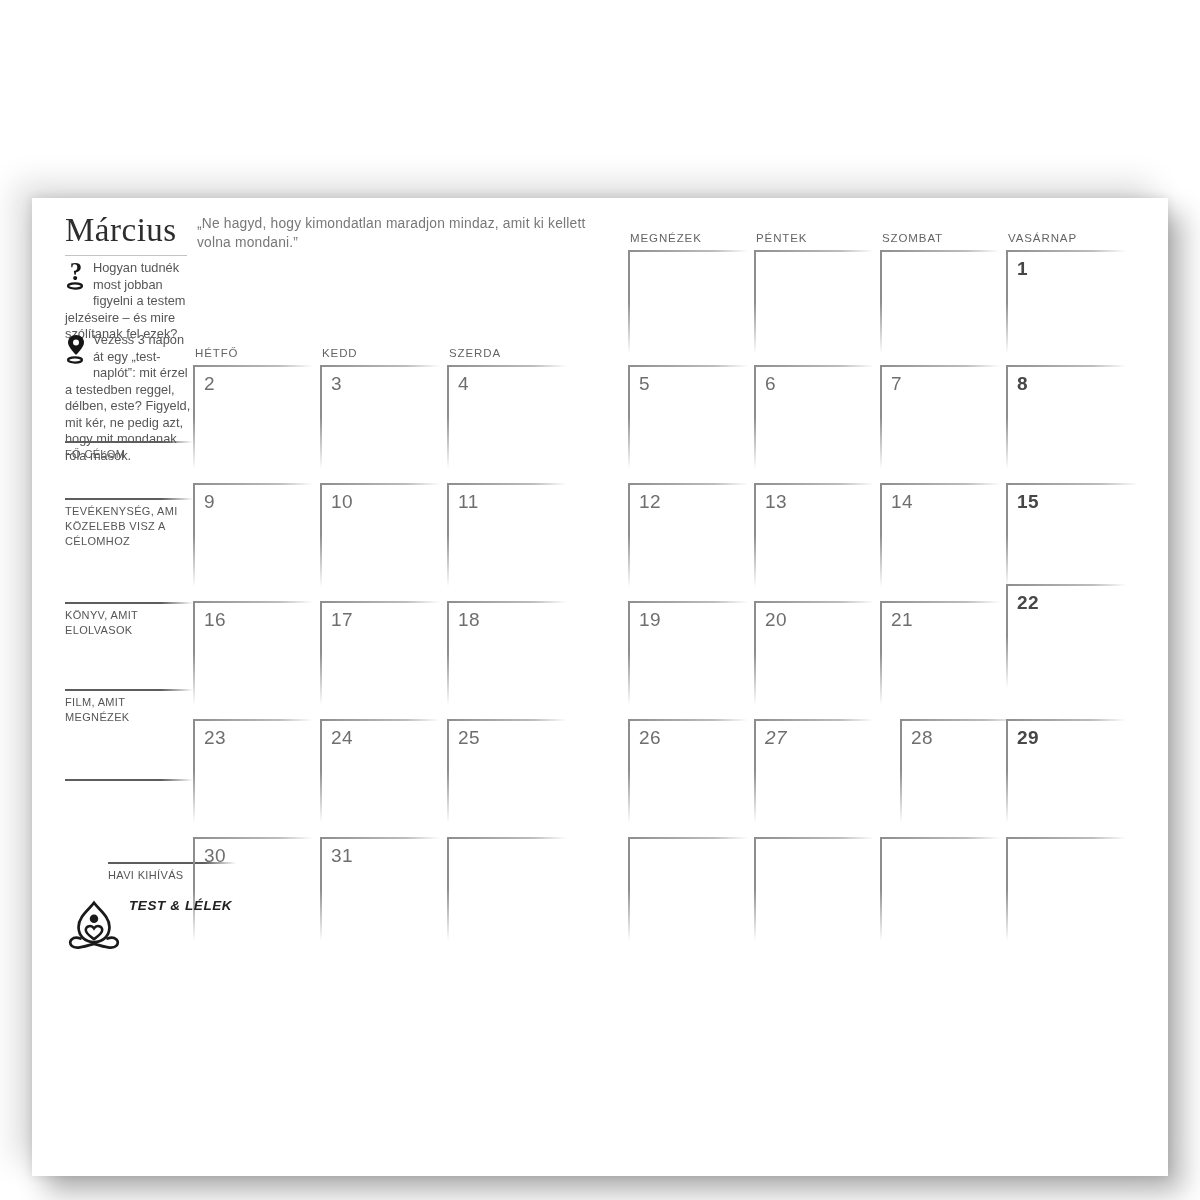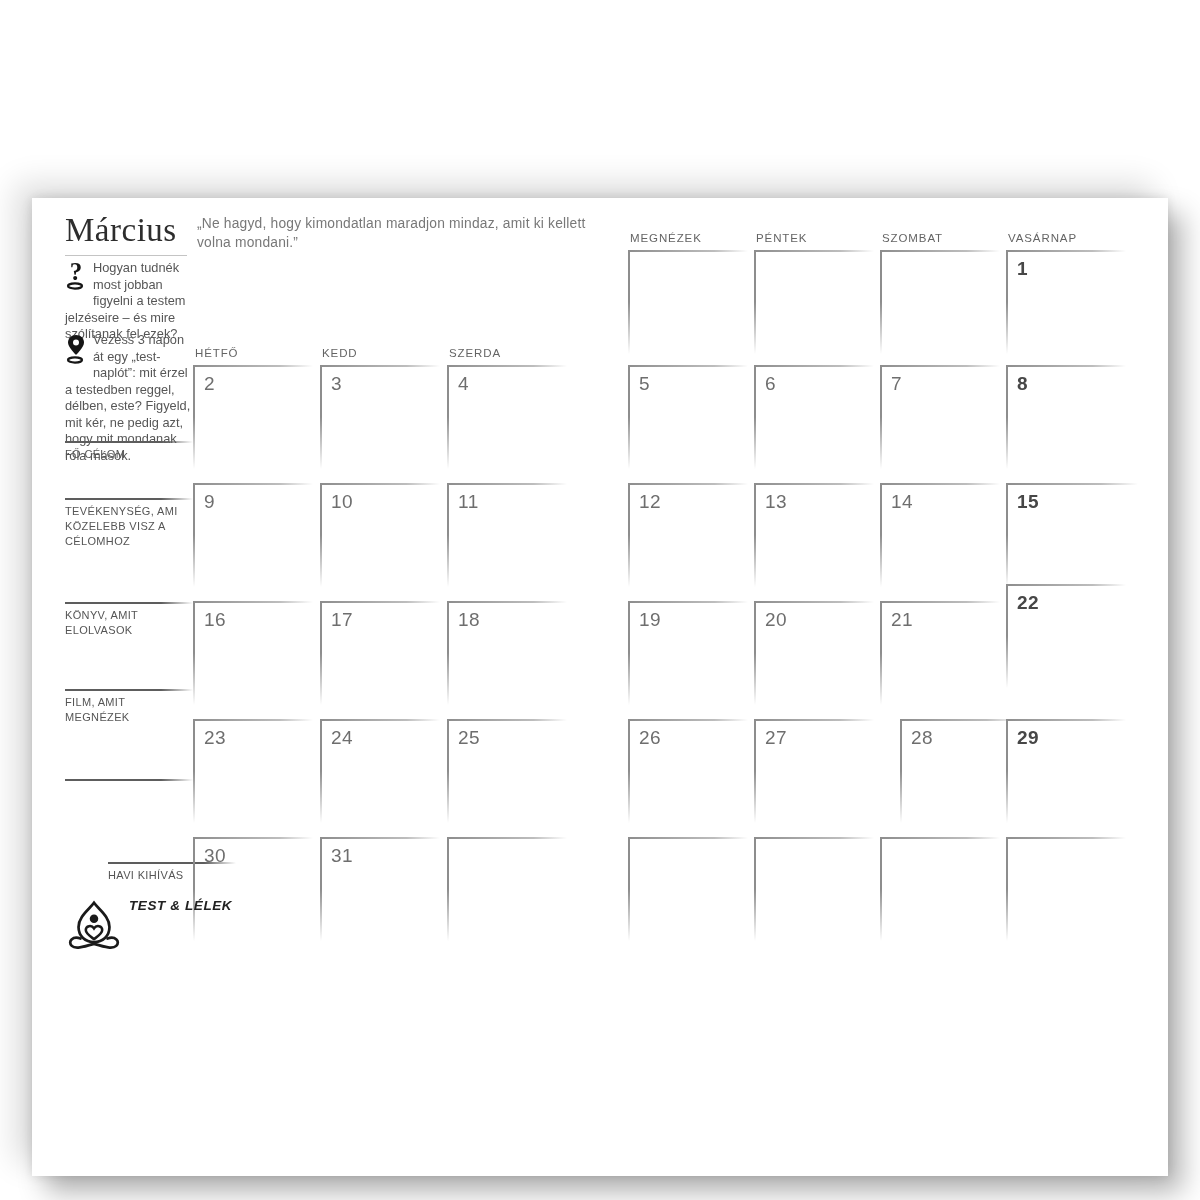--- a/index.html
+++ b/index.html
@@ -177,21 +177,21 @@
         </div>
         <div class="cell" style="left: 288px; top: 521px;">
           <span class="day-num">24</span>
         </div>
         <div class="cell" style="left: 415px; top: 521px;">
           <span class="day-num">25</span>
         </div>
         <div class="cell" style="left: 596px; top: 521px;">
           <span class="day-num">26</span>
         </div>
-        <div class="cell" style="left: 722px; top: 521px;">
+        <div class="cell" style="left: 722px; top: 521px; font-style: italic;">
           <span class="day-num">27</span>
         </div>
         <div class="cell" style="left: 868px; top: 521px;">
           <span class="day-num">28</span>
         </div>
         <div class="cell" style="left: 974px; top: 521px;">
           <span class="day-num bold">29</span>
         </div>
         <div class="cell" style="left: 161px; top: 639px;">
           <span class="day-num">30</span>

